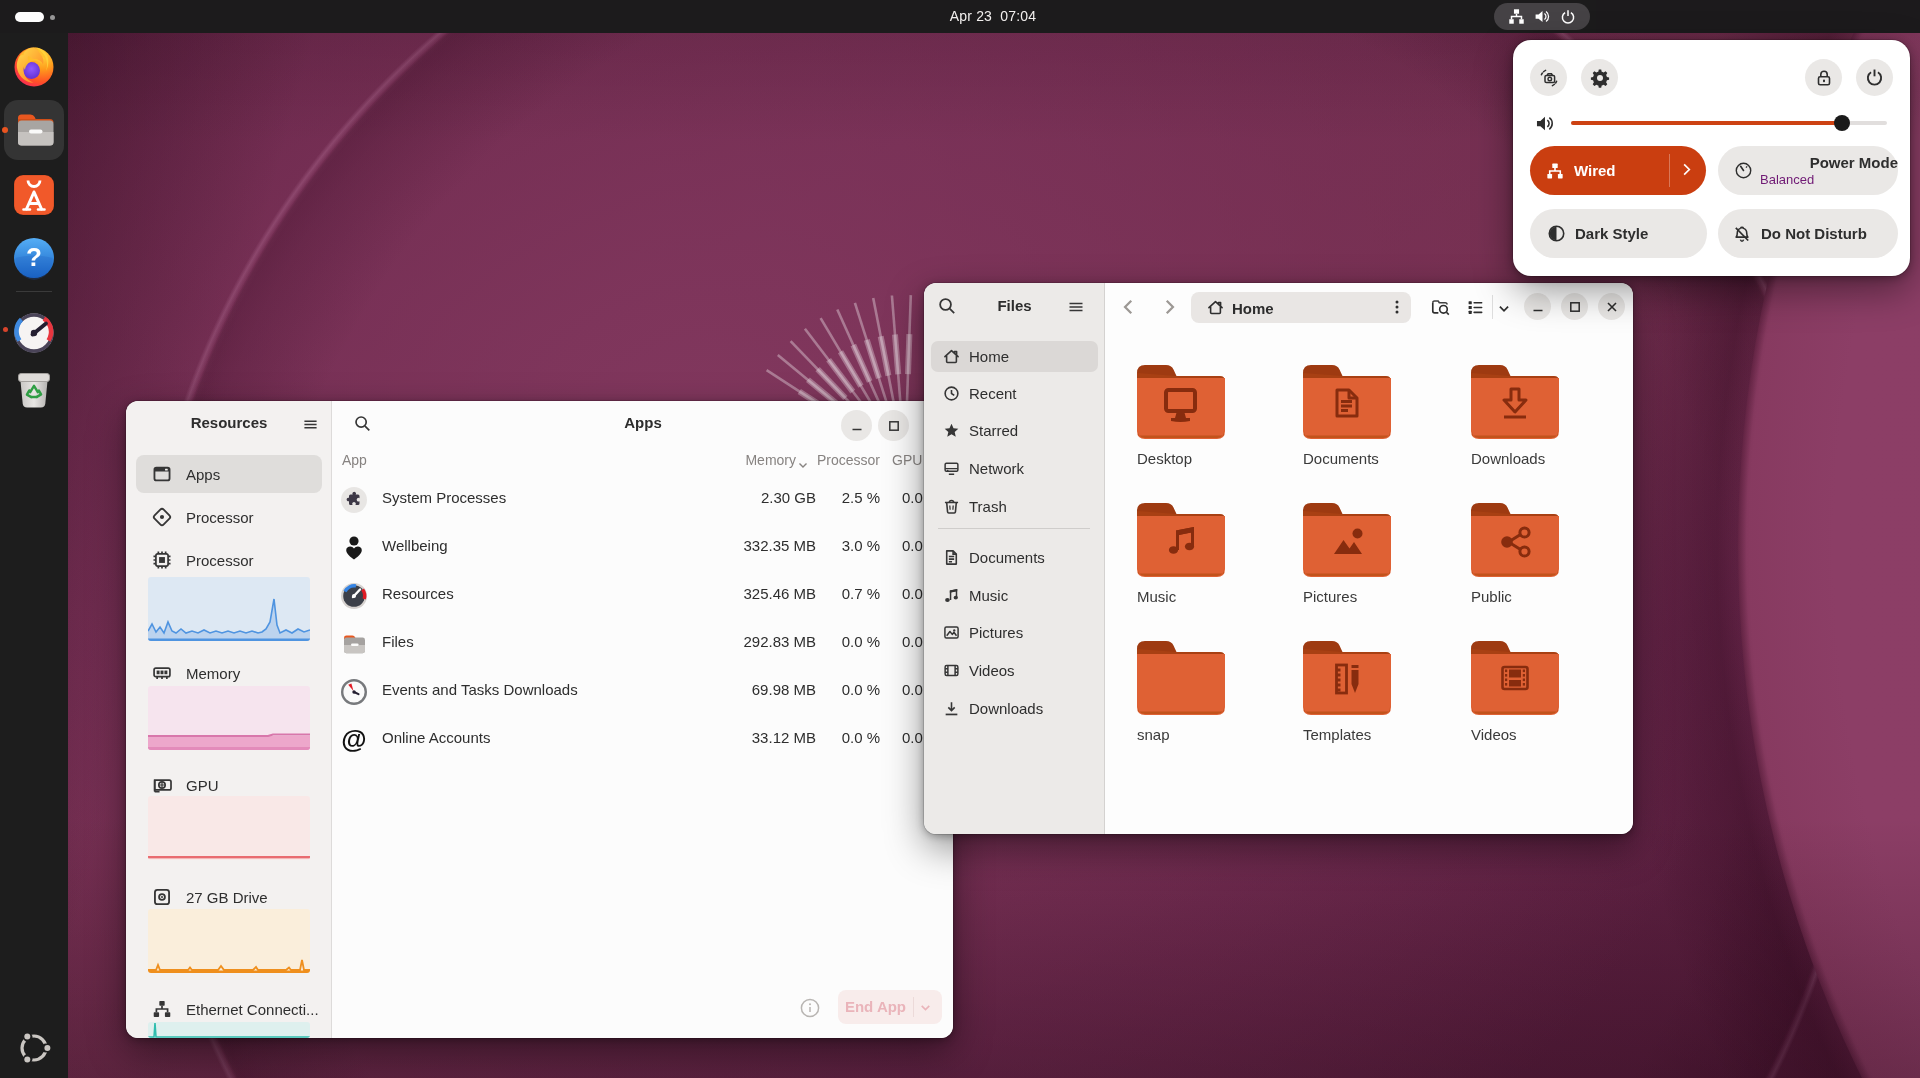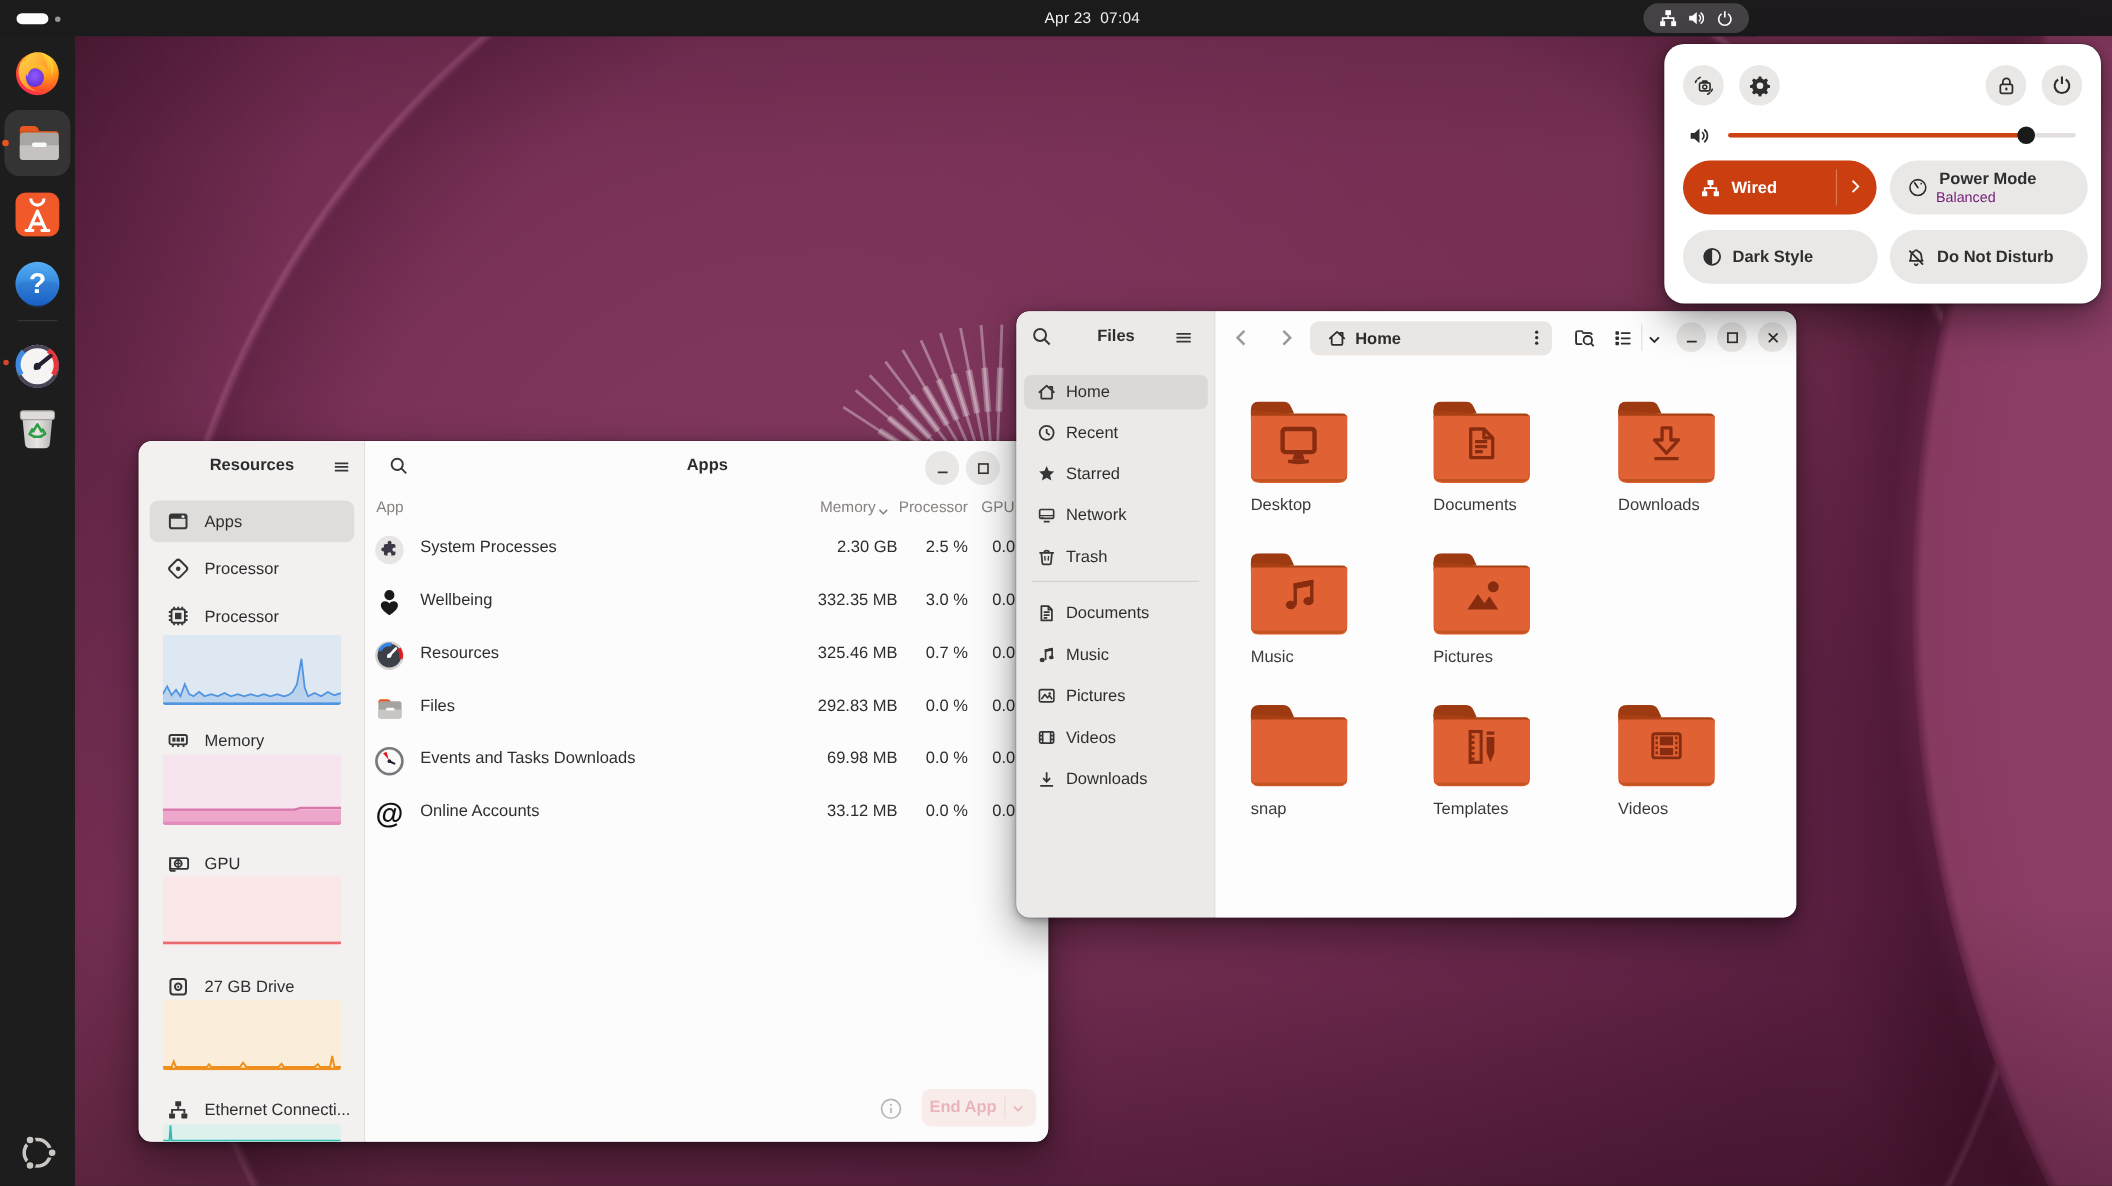--- a/index.html
+++ b/index.html
@@ -575,20 +575,23 @@
           </svg><div class="lbl">Documents</div></div>
       <div class="ftile" style="left:365px;top:82px"><svg class="folder">
             <use href="#f-downloads"></use>
           </svg><div class="lbl">Downloads</div></div>
       <div class="ftile" style="left:31px;top:220px"><svg class="folder">
             <use href="#f-music"></use>
           </svg><div class="lbl">Music</div></div>
       <div class="ftile" style="left:197px;top:220px"><svg class="folder">
             <use href="#f-pictures"></use>
           </svg><div class="lbl">Pictures</div></div>
+      <div class="ftile" style="left:365px;top:220px"><svg class="folder">
+            <use href="#f-public"></use>
+          </svg><div class="lbl">Public</div></div>
       <div class="ftile" style="left:31px;top:358px"><svg class="folder">
             <use href="#f-plain"></use>
           </svg><div class="lbl">snap</div></div>
       <div class="ftile" style="left:197px;top:358px"><svg class="folder">
             <use href="#f-templates"></use>
           </svg><div class="lbl">Templates</div></div>
       <div class="ftile" style="left:365px;top:358px"><svg class="folder">
             <use href="#f-videos"></use>
           </svg><div class="lbl">Videos</div></div>
     </div>
@@ -639,21 +642,21 @@
         <rect x="1.2" y="10.6" width="4.2" height="4" rx=".5"></rect>
         <rect x="10.6" y="10.6" width="4.2" height="4" rx=".5"></rect>
         <path d="M8 5.4 V8 M3.3 10.6 V8 H12.7 V10.6" fill="none" stroke="#fff" stroke-width="1.4"></path>
       </svg>
       <span style="color:#fff">Wired</span>
       <div style="position:absolute;right:36px;top:8px;bottom:8px;width:1px;background:rgba(255,255,255,.3)"></div>
       <svg style="position:absolute;right:12px;top:16px" width="15" height="15" viewBox="0 0 16 16" fill="none" stroke="#fff" stroke-width="1.8">
           <path d="M5.5 2.5 L11 8 L5.5 13.5"></path>
         </svg>
     </div>
-    <div class="qtile" style="left:205px;top:106px;width:180px;">
+    <div class="qtile" style="left:205px;top:106px;width:180px;justify-content:space-between;">
       <svg style="margin-left:16px" width="19" height="19" viewBox="0 0 20 20" fill="none" stroke="#2e2e2e" stroke-width="1.5">
         <circle cx="10" cy="10" r="7.6"></circle>
         <path d="M10 10 L7 5.6" stroke-width="1.7" stroke-linecap="round"></path>
         <path d="M13.8 5.6 l-1.2 1.4" stroke-width="1.3"></path>
       </svg>
       <span style="position:relative;top:-8px">Power Mode</span>
       <div style="position:absolute;left:42px;top:26px;font-weight:normal;font-size:13px;color:#701a75">Balanced</div>
     </div>
     <div class="qtile" style="left:17px;top:169px;width:177px;">
       <svg style="margin-left:18px" width="17" height="17" viewBox="0 0 16 16">

